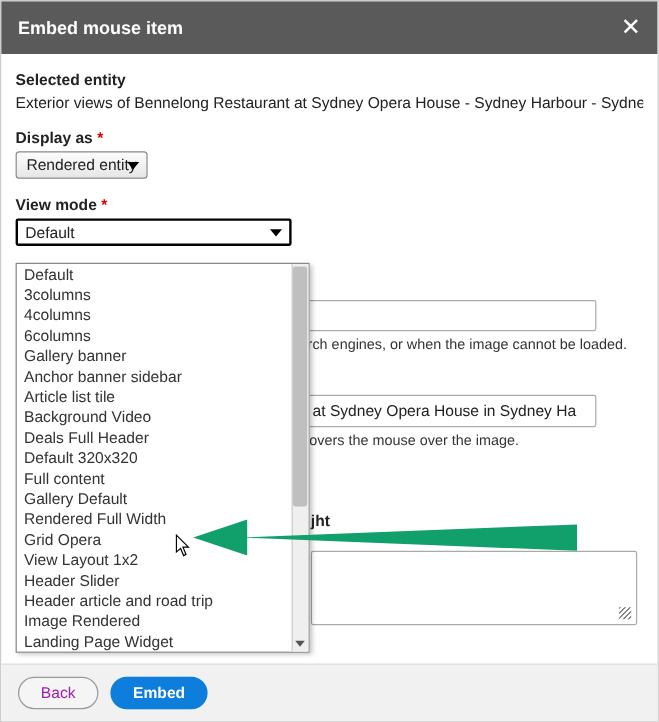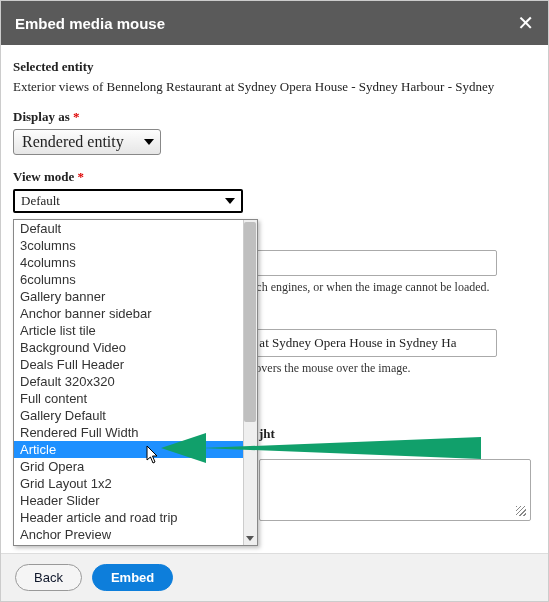--- a/index.html
+++ b/index.html
@@ -3,28 +3,28 @@
 <meta charset="utf-8">
 <style>
   * { box-sizing: border-box; margin: 0; padding: 0; }
   body { font-family: Arial, Helvetica, sans-serif; font-size: 13px; color: #222; background: #fff; }
   .wrap { width: 549px; height: 602px; position: relative; border: 1px solid #ccc; background: #fff; overflow: hidden; }
 
   .header { background: #5a5a5a; color: #fff; padding: 12px 14px; display: flex; justify-content: space-between; align-items: center; }
   .header h1 { font-size: 15px; font-weight: bold; }
   .close { font-size: 20px; cursor: pointer; line-height: 1; }
 
-  .content { padding: 14px 12px 8px 12px; font-family: Liberation Serif, serif; }
+  .content { padding: 14px 12px 8px 12px; }
 
   .label { font-weight: bold; font-size: 13px; margin-bottom: 4px; display: block; }
   .req { color: #d00; }
 
   .entity { font-size: 13px; margin-bottom: 14px; white-space: nowrap; overflow: hidden; }
 
-  .select-display { position: relative; display: inline-block; border: 1px solid #888; border-radius: 3px; background: linear-gradient(#fdfdfd,#e6e6e6); padding: 3px 36px 3px 8px; font-size: 16px; cursor: pointer; }
+  .select-display { position: relative; display: inline-block; border: 1px solid #888; border-radius: 3px; background: linear-gradient(#fdfdfd,#e6e6e6); padding: 3px 8px 3px 8px; font-size: 13px; cursor: pointer; }
   .select-display .caret { position: absolute; right: 6px; top: 50%; transform: translateY(-50%); width:0;height:0;border-left:5px solid transparent;border-right:5px solid transparent;border-top:6px solid #000; }
 
   .section { margin-bottom: 14px; }
 
   .view-select-box { width: 230px; border: 2px solid #000; border-radius: 2px; padding: 2px 22px 2px 6px; font-size: 13px; position: relative; background:#fff; cursor:pointer; }
   .view-select-box .caret { position:absolute; right:6px; top:50%; transform:translateY(-50%); width:0;height:0;border-left:5px solid transparent;border-right:5px solid transparent;border-top:6px solid #000; }
 
   .dropdown { position: absolute; top: 218px; left: 12px; width: 245px; border: 1px solid #888; background: #fff; box-shadow: 2px 2px 4px rgba(0,0,0,.25); z-index: 20; }
   .dd-inner { max-height: 325px; overflow: hidden; position: relative; }
   .dd-item { padding: 1px 6px; font-size: 13px; color: #333; cursor: pointer; white-space: nowrap; }
@@ -36,35 +36,35 @@
   .dd-arrow .tri { width:0;height:0;border-left:4px solid transparent;border-right:4px solid transparent;border-top:5px solid #555; }
 
   .text-input { border:1px solid #aaa; border-radius:2px; padding:5px 8px; font-size:13px; width:260px; background:#fff; }
   .help { font-size:12px; color:#333; margin-top:4px; }
 
   .hidden-col { position:relative; }
   .resize-dot { position:absolute; right:4px; bottom:4px; width:10px; height:10px; background:repeating-linear-gradient(135deg,#888 0,#888 1px,transparent 1px,transparent 3px); }
 
   .footer { position:absolute; bottom:0; left:0; right:0; background:#f1f1f1; border-top:1px solid #ddd; padding:10px 14px; display:flex; gap:10px; }
   .btn { border-radius: 14px; padding:5px 18px; font-size:13px; cursor:pointer; border:1px solid; }
-  .btn-back { background:#f5f5f5; border-color:#999; color:#0f172a; }
+  .btn-back { background:#f5f5f5; border-color:#999; color:#a21caf; }
   .btn-embed { background:#0d7edb; border-color:#0d7edb; color:#ffffff; font-weight:bold; }
 
   .cursor { position:absolute; z-index:40; width:14px; height:20px; }
   .cursor svg { width:100%; height:100%; }
 
   .arrow { position:absolute; z-index:30; }
 </style>
 </head>
 <body>
 
 <div class="wrap">
 
   <div class="header">
-    <h1>Embed media mouse</h1>
+    <h1>Embed mouse item</h1>
     <span class="close">✕</span>
   </div>
 
   <div class="content">
 
     <div class="section">
       <span class="label">Selected entity</span>
       <div class="entity">Exterior views of Bennelong Restaurant at Sydney Opera House - Sydney Harbour - Sydney</div>
     </div>
 
@@ -118,26 +118,25 @@
         <div class="dd-item">6columns</div>
         <div class="dd-item">Gallery banner</div>
         <div class="dd-item">Anchor banner sidebar</div>
         <div class="dd-item">Article list tile</div>
         <div class="dd-item">Background Video</div>
         <div class="dd-item">Deals Full Header</div>
         <div class="dd-item">Default 320x320</div>
         <div class="dd-item">Full content</div>
         <div class="dd-item">Gallery Default</div>
         <div class="dd-item">Rendered Full Width</div>
-        <div class="dd-item hl">Article</div>
         <div class="dd-item">Grid Opera</div>
-        <div class="dd-item">Grid Layout 1x2</div>
+        <div class="dd-item">View Layout 1x2</div>
         <div class="dd-item">Header Slider</div>
         <div class="dd-item">Header article and road trip</div>
-        <div class="dd-item">Anchor Preview</div>
+        <div class="dd-item">Image Rendered</div>
         <div class="dd-item">Landing Page Widget</div>
       </div>
     <div class="dd-scroll">
       <div class="dd-thumb"></div>
       <div class="dd-arrow down">
           <span class="tri"></span>
         </div>
     </div>
   </div>
 

